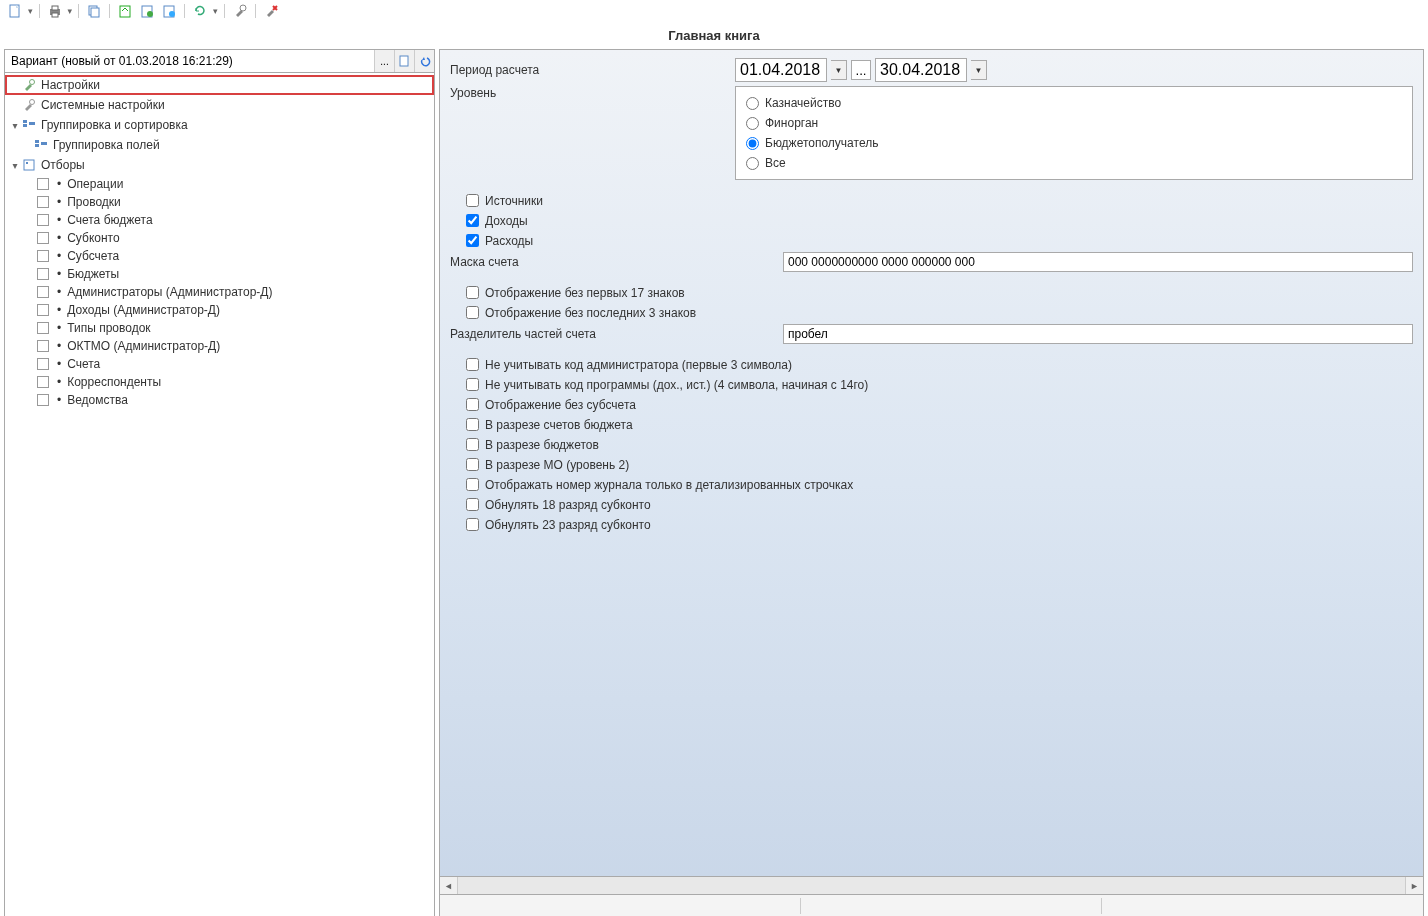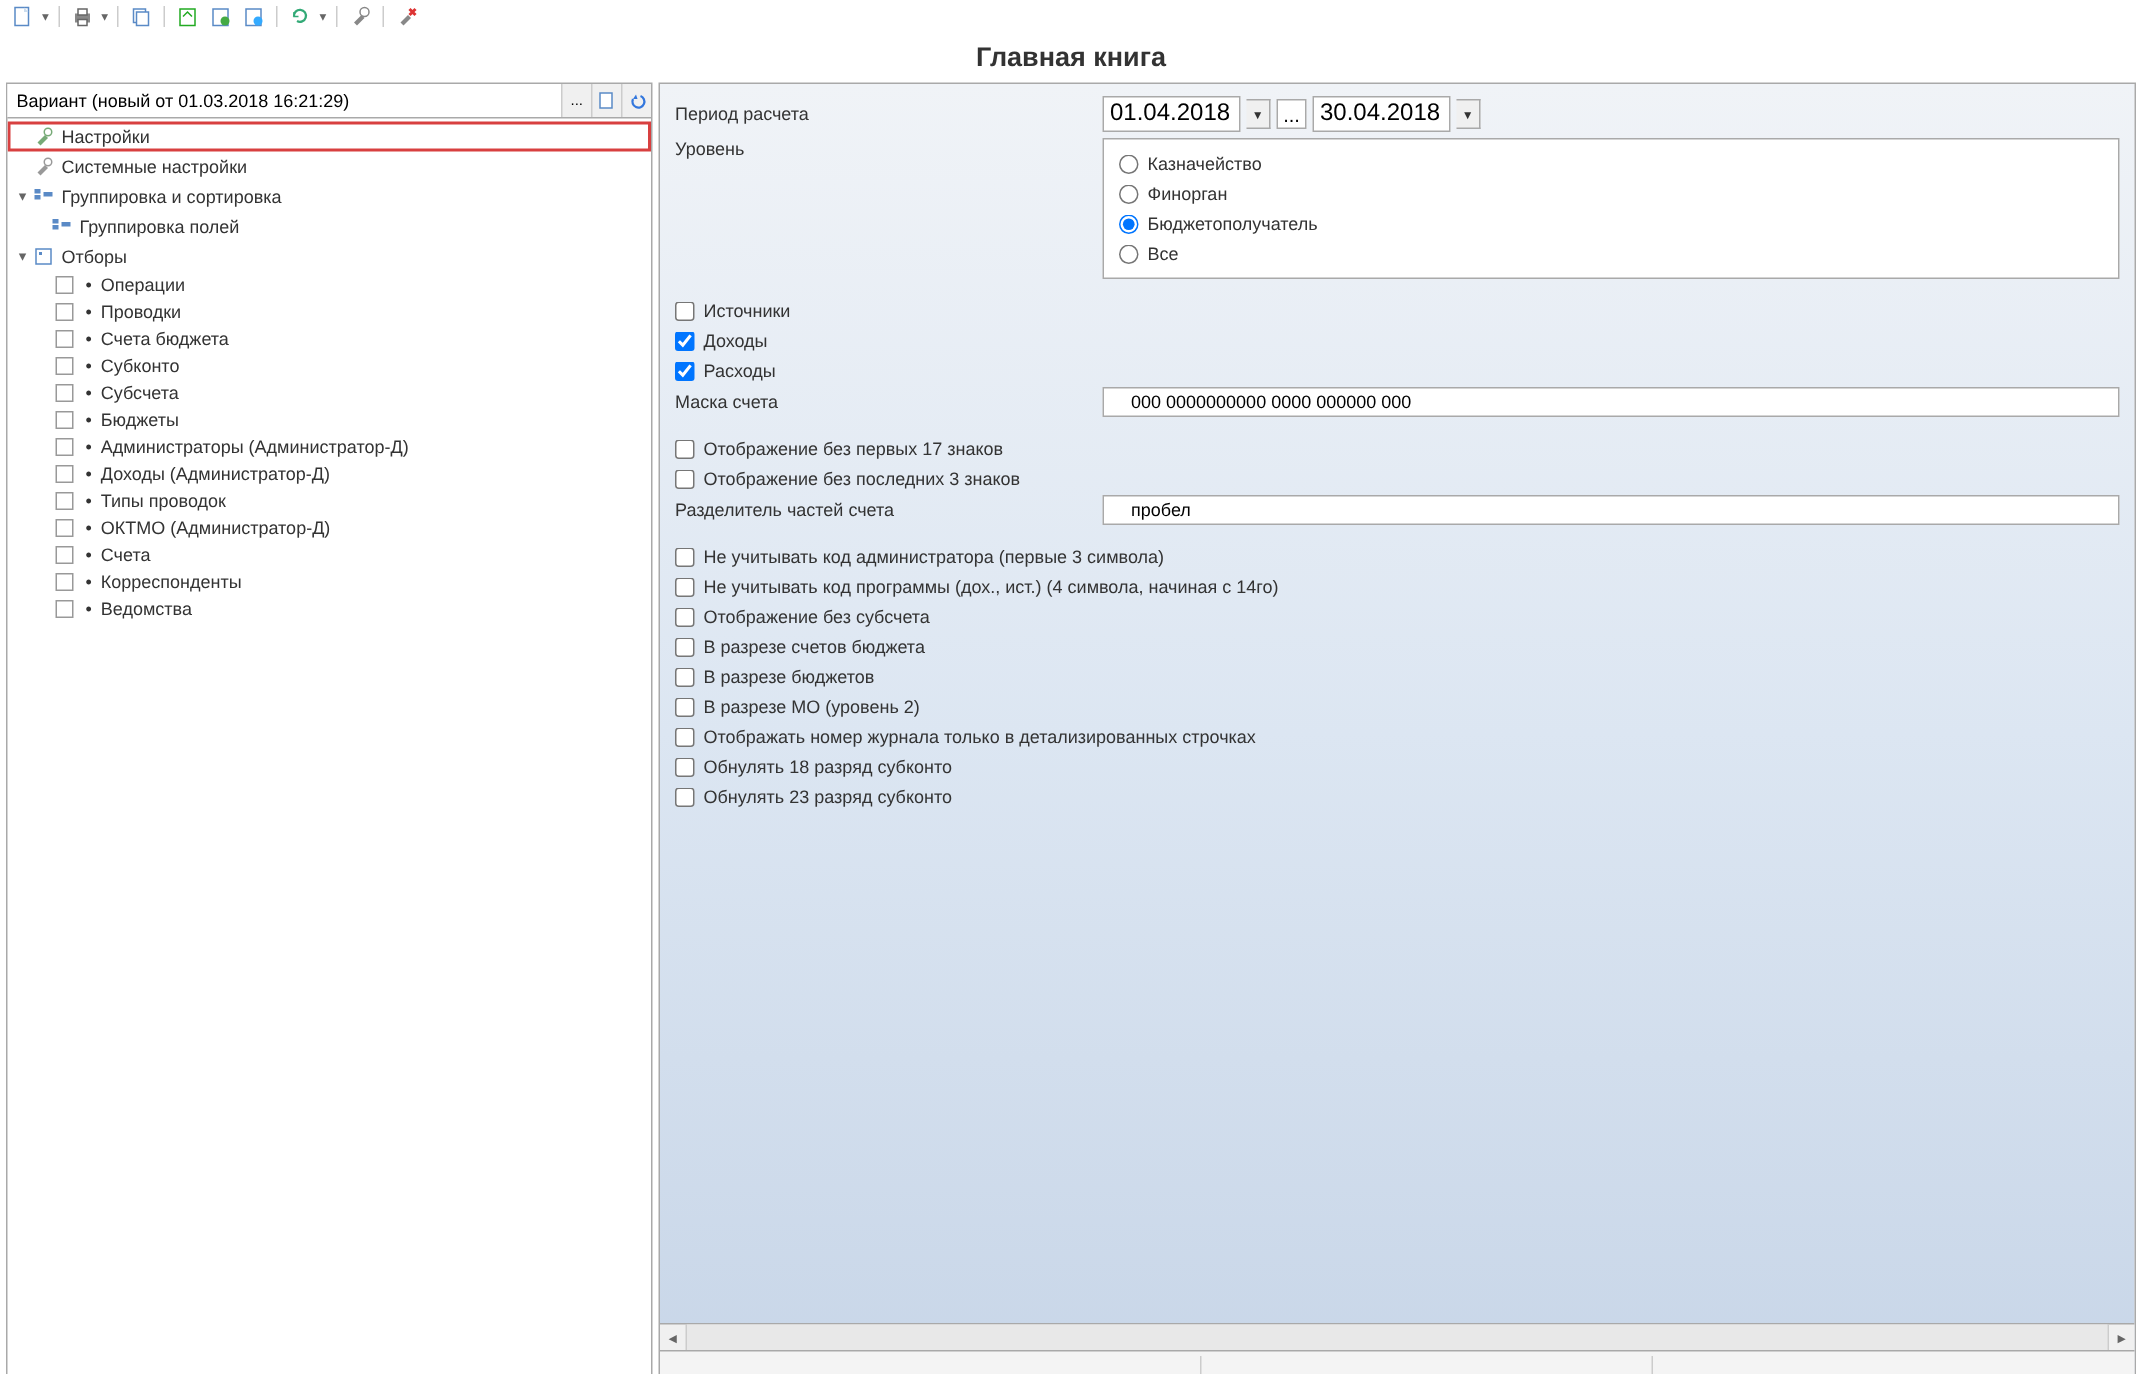--- a/index.html
+++ b/index.html
@@ -1,20 +1,20 @@
 <!DOCTYPE html>
 <html><head>
 <meta charset="utf-8">
 <style>
 * { box-sizing: border-box; margin: 0; padding: 0; }
 body { font-family: Tahoma, Arial, sans-serif; font-size: 12px; color: #333; background: #fff; width: 1428px; height: 916px; overflow: hidden; }
 .toolbar { height: 22px; padding: 2px 6px; display: flex; align-items: center; gap: 4px; }
 .toolbar .icon-btn { width: 18px; height: 18px; display: flex; align-items: center; justify-content: center; cursor: pointer; }
 .toolbar .sep { width: 1px; height: 14px; background: #ccc; margin: 0 2px; }
-.main-title { text-align: center; font-weight: bold; padding: 6px 0; font-size: 18px; }
+.main-title { text-align: center; font-weight: bold; padding: 6px 0; font-size: 13px; }
 .content { display: flex; height: calc(100% - 48px); }
 .left-panel { width: 431px; border: 1px solid #a9a9a9; display: flex; flex-direction: column; margin: 0 4px; }
 .variant-row { display: flex; border-bottom: 1px solid #a9a9a9; }
 .variant-input { flex: 1; border: none; padding: 4px 6px; font-size: 12px; outline: none; }
 .variant-btn { width: 20px; border: none; border-left: 1px solid #ccc; background: #f0f0f0; cursor: pointer; font-size: 10px; display: flex; align-items: center; justify-content: center; }
 .tree { flex: 1; overflow: auto; padding: 2px 0; }
 .tree-item { display: flex; align-items: center; padding: 2px 4px; cursor: pointer; white-space: nowrap; }
 .tree-item.selected { background: #fff; border: 2px solid #d84040; padding: 0 2px; }
 .tree-expand { width: 12px; text-align: center; color: #666; font-size: 10px; }
 .tree-icon { width: 16px; height: 16px; margin-right: 4px; display: inline-flex; align-items: center; justify-content: center; }
@@ -27,23 +27,23 @@
 .form-area { flex: 1; padding: 8px 10px; overflow: hidden; }
 .form-row { display: flex; align-items: center; margin-bottom: 4px; }
 .form-label { width: 285px; color: #333; }
 .form-controls { flex: 1; display: flex; align-items: center; gap: 4px; }
 .date-input { width: 92px; border: 1px solid #a9a9a9; padding: 2px 4px; font-size: 16px; background: #fff; }
 .date-drop { width: 16px; height: 20px; border: 1px solid #a9a9a9; border-left: none; background: #f0f0f0; cursor: pointer; display: flex; align-items: center; justify-content: center; font-size: 8px; }
 .ellipsis-btn { width: 20px; height: 20px; border: 1px solid #a9a9a9; background: #fff; cursor: pointer; }
 .radio-group { border: 1px solid #a9a9a9; background: #fff; padding: 6px 10px; border-radius: 0; flex: 1; }
 .radio-row { display: flex; align-items: flex-end; padding: 3px 0; }
 .radio-row input { margin-right: 6px; }
-.checkbox-row { display: flex; align-items: flex-end; padding: 2px 0; margin-bottom: 2px; }
+.checkbox-row { display: flex; align-items: flex-start; padding: 2px 0; margin-bottom: 2px; margin-left: 16px; }
 .checkbox-row input { margin-right: 6px; }
-.text-input { flex: 1; border: 1px solid #a9a9a9; padding: 2px 18px; font-size: 12px; background: #fff; }
+.text-input { flex: 1; border: 1px solid #a9a9a9; padding: 2px 4px; font-size: 12px; background: #fff; margin-left: 48px; }
 .scroll-footer { height: 18px; border-top: 1px solid #a9a9a9; display: flex; background: #f0f0f0; }
 .scroll-btn { width: 18px; border-right: 1px solid #ccc; display: flex; align-items: center; justify-content: center; font-size: 9px; color: #666; cursor: pointer; }
 .scroll-track { flex: 1; background: #e8e8e8; }
 .scroll-btn.right { border-right: none; border-left: 1px solid #ccc; }
 .status-bar { height: 22px; border-top: 1px solid #a9a9a9; background: #f4f4f4; display: flex; align-items: center; }
 .status-sep { width: 1px; height: 16px; background: #ccc; }
 .gap-top { height: 8px; }
 svg { display: block; }
 </style>
 </head>

